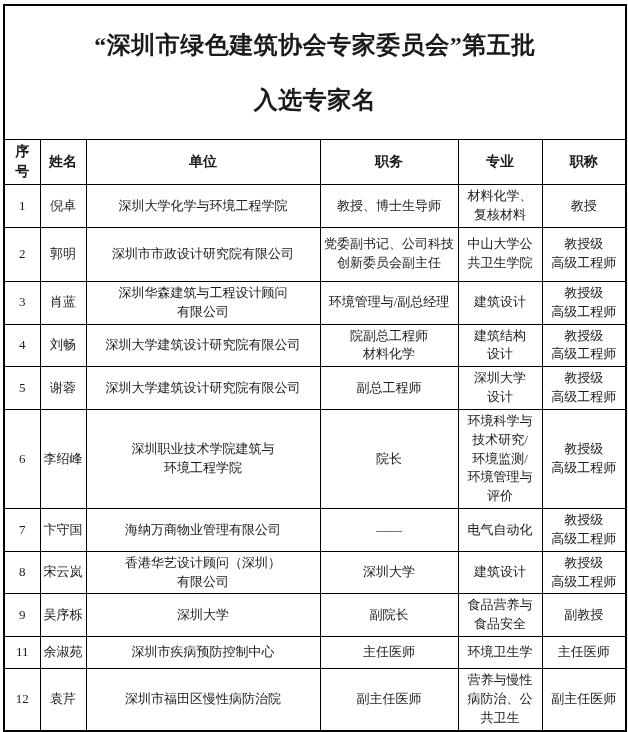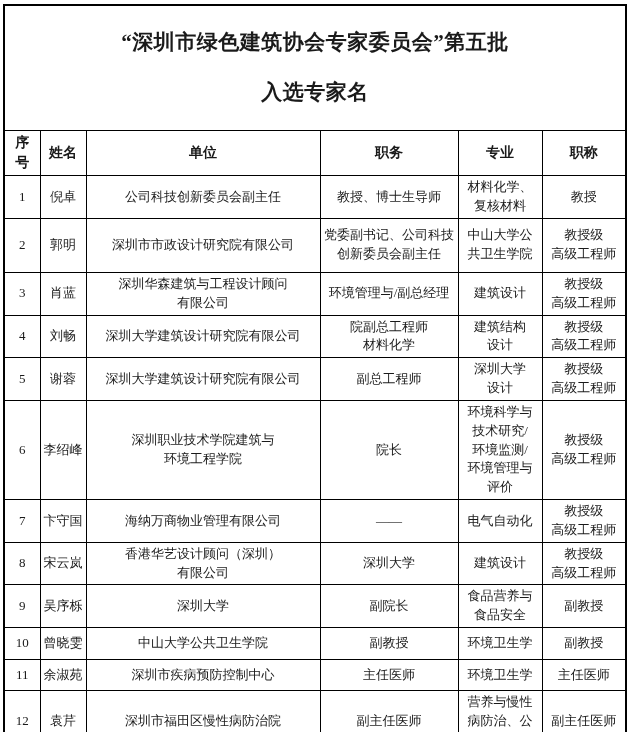--- a/index.html
+++ b/index.html
@@ -35,21 +35,21 @@
     overflow: hidden;
   }
   .title-cell {
     border: 1px solid #000;
     height: 62px;
     text-align: center;
     vertical-align: middle;
     padding: 2px 4px;
   }
   .doc-title {
-    font-size: 21px;
+    font-size: 24px;
     font-weight: bold;
     line-height: 1.5;
     letter-spacing: 0.5px;
   }
   .header-row th {
     font-weight: bold;
     font-size: 14px;
     height: 38px;
   }
   
@@ -96,21 +96,21 @@
         <th>单位</th>
         <th>职务</th>
         <th>专业</th>
         <th>职称</th>
       </tr>
     </thead>
     <tbody class="rows">
         <tr>
     <td>1</td>
     <td>倪卓</td>
-    <td>公司科技创新委员会副主任</td>
+    <td>深圳大学化学与环境工程学院</td>
     <td>教授、博士生导师</td>
     <td>材料化学、复核材料</td>
     <td>教授</td>
   </tr>
         <tr>
     <td>2</td>
     <td>郭明</td>
     <td>深圳市市政设计研究院有限公司</td>
     <td>党委副书记、公司科技创新委员会副主任</td>
     <td>中山大学公共卫生学院</td>
@@ -184,28 +184,20 @@
         <tr>
     <td>9</td>
     <td>吴序栎</td>
     <td>深圳大学</td>
     <td>副院长</td>
     <td>食品营养与
 食品安全</td>
     <td>副教授</td>
   </tr>
         <tr>
-    <td>10</td>
-    <td>曾晓雯</td>
-    <td>中山大学公共卫生学院</td>
-    <td>副教授</td>
-    <td>环境卫生学</td>
-    <td>副教授</td>
-  </tr>
-        <tr>
     <td>11</td>
     <td>余淑苑</td>
     <td>深圳市疾病预防控制中心</td>
     <td>主任医师</td>
     <td>环境卫生学</td>
     <td>主任医师</td>
   </tr>
         <tr>
     <td>12</td>
     <td>袁芹</td>

